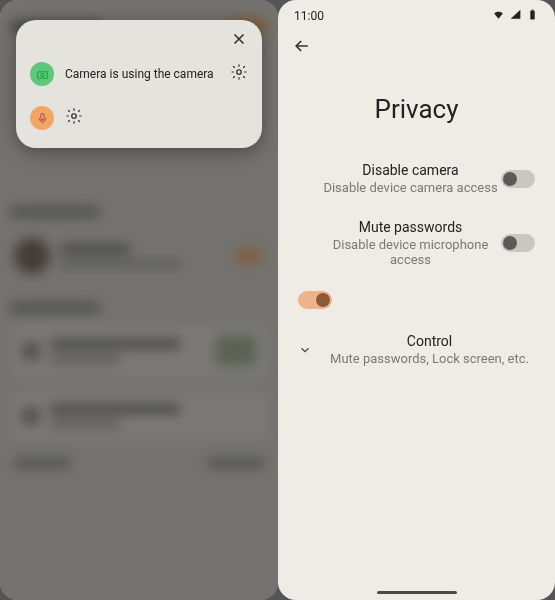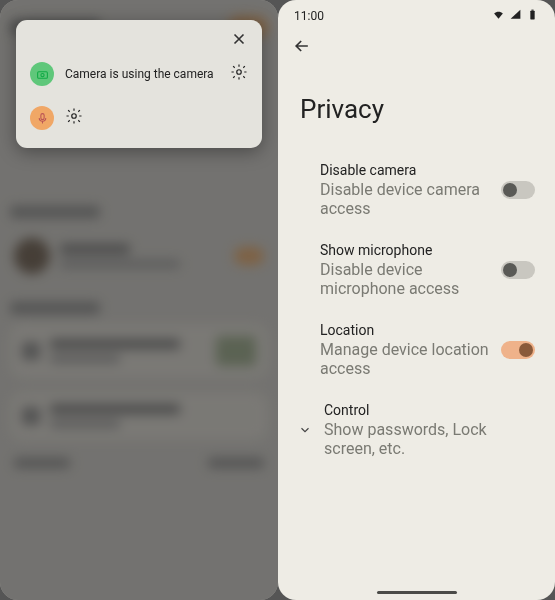--- a/index.html
+++ b/index.html
@@ -51,21 +51,21 @@
   .bg .card .sq { width:18px; height:18px; background:#888; border-radius:3px;}
   .bg .card .tl { flex:1; }
   .bg .card .tl .a { width:130px; height:10px; background:#777; border-radius:3px; margin-bottom:6px;}
   .bg .card .tl .b { width:70px; height:8px; background:#999; border-radius:3px;}
   .bg .card .thumb { width:40px; height:30px; background:#9a8; border-radius:4px;}
   .bg .foot { display:flex; justify-content:space-between; margin-top:18px; padding:0 4px;}
   .bg .foot div { width:56px; height:10px; background:#888; border-radius:3px;}
 
   .popup {
     position:absolute; top:20px; left:16px; right:16px;
-    background:#e4e3dd; border-radius:11px;
+    background:#e4e3dd; border-radius:20px;
     box-shadow:0 4px 18px rgba(0,0,0,0.35);
     padding: 10px 14px 8px;
     z-index:5;
   }
   .popup .close-row { display:flex; justify-content:flex-end; }
   .popup .close-row svg { width:18px; height:18px; }
   .popup .prow {
     display:flex; align-items:center; gap:11px; padding:10px 0;
   }
   .popup .picon {
@@ -90,30 +90,30 @@
   .statusbar {
     height:28px; display:flex; justify-content:space-between; align-items:center;
     padding:4px 16px 0;
     font-size:12px; color:#222;
   }
   .statusbar .icons { display:flex; gap:4px; align-items:center; }
   .statusbar .icons svg { width:13px; height:13px; }
   .topbar { padding:8px 14px 0; }
   .topbar svg { width:20px; height:20px; }
   .title {
-    font-size:26px; color:#222; padding:34px 22px 28px;
+    font-size:26px; color:#222; padding:34px 22px 28px;text-align:center;
   }
   .settings { padding:0 20px; }
   .srow {
     display:flex; align-items:center; padding:10px 0 14px;
   }
-  .srow .txt { flex:1; padding-left:22px; }
+  .srow .txt { flex:1; padding-left:22px;text-align:center; }
   .srow.adv .txt { padding-left:8px; }
   .srow .label { font-size:14px; color:#222; }
-  .srow .sub { font-size:16px; color:#7a7a73; margin-top:2px; }
+  .srow .sub { font-size:13px; color:#7a7a73; margin-top:2px; }
   .toggle {
     width:34px; height:18px; border-radius:10px;
     position:relative; flex-shrink:0;
   }
   .toggle .knob {
     position:absolute; top:2px; width:14px; height:14px; border-radius:50%;
   }
   .toggle.off { background:#c9c7c0; }
   .toggle.off .knob { left:2px; background:#5a5a56; }
   .toggle.on { background:#efb28a; }
@@ -238,46 +238,42 @@
         <div class="label">Disable camera</div>
         <div class="sub">Disable device camera access</div>
       </div>
       <div class="toggle off">
           <div class="knob"></div>
         </div>
     </div>
 
     <div class="srow">
       <div class="txt">
-        <div class="label">Show microphone</div>
+        <div class="label">Mute passwords</div>
         <div class="sub">Disable device microphone access</div>
       </div>
       <div class="toggle off">
           <div class="knob"></div>
         </div>
     </div>
 
     <div class="srow">
-      <div class="txt">
-        <div class="label">Location</div>
-        <div class="sub">Manage device location access</div>
-      </div>
       <div class="toggle on">
           <div class="knob"></div>
         </div>
     </div>
 
 
     <div class="srow adv">
       <div class="chev">
         <svg viewBox="0 0 24 24" fill="none" stroke="#444" stroke-width="2">
             <path d="M6 9l6 6 6-6"></path>
           </svg>
       </div>
       <div class="txt">
         <div class="label">Control</div>
-        <div class="sub">Show passwords, Lock screen, etc.</div>
+        <div class="sub">Mute passwords, Lock screen, etc.</div>
       </div>
     </div>
   </div>
 
   <div class="navbar"></div>
 </div>
 
 </body></html>

